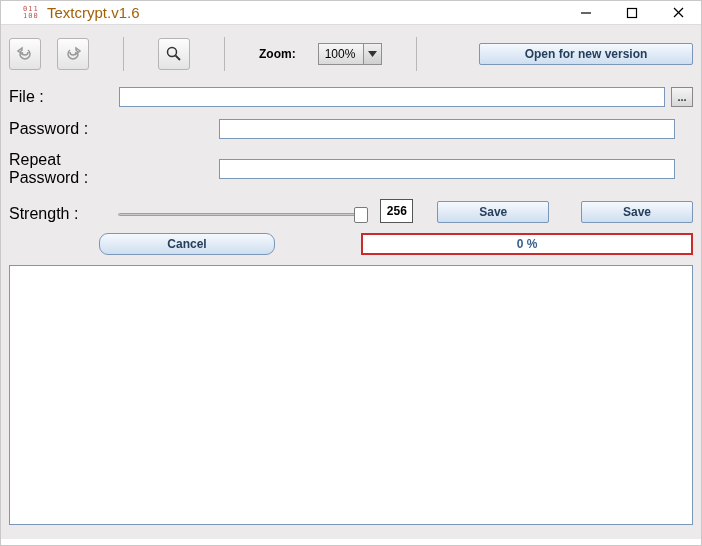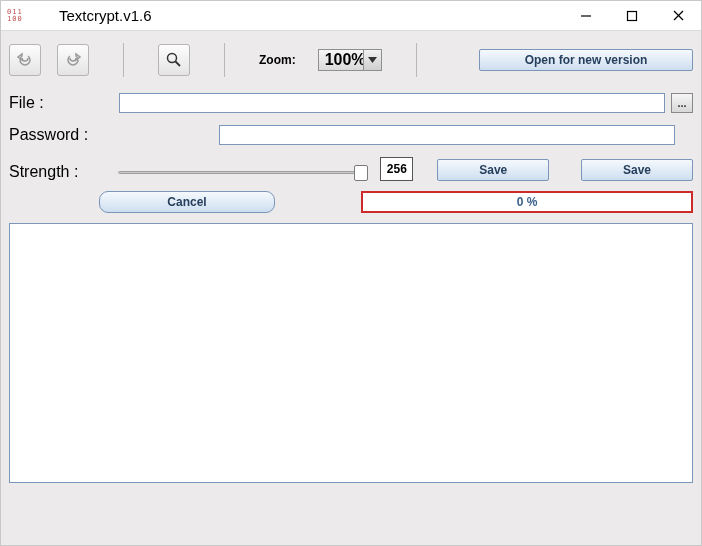--- a/index.html
+++ b/index.html
@@ -7,36 +7,35 @@
   body {
     width:702px; height:546px;
     font-family: Tahoma, "Segoe UI", Arial, sans-serif;
     font-size:12px;
     color:#000;
     background:#fff;
     position:relative;
     border:1px solid #c8c8c8;
   }
   .titlebar {
-    height:30px;
+    height:24px;
     display:flex;
     align-items:center;
-    padding-left:6px;
+    padding-left:22px;
     border-bottom:1px solid #dcdcdc;
     background:#fff;
-    gap:28px;
   }
   .app-icon {
     width:18px;height:18px;
     margin-right:6px;
     display:flex;flex-direction:column;justify-content:center;
     font-family:monospace;font-size:7px;line-height:7px;color:#c05050;
     letter-spacing:1px;
   }
-  .title-text { font-size:15px; color:#000000; }
+  .title-text { font-size:15px; color:#a16207; }
   .win-controls {
     margin-left:auto;
     display:flex;
     height:100%;
   }
   .win-btn {
     width:46px;
     display:flex;align-items:center;justify-content:center;
     font-size:13px;
   }
@@ -63,21 +62,21 @@
     width:1px;height:34px;background:#b8b8b8;margin:0 18px;
   }
   .zoom-label { font-weight:bold; margin-right:6px;}
   .combo {
     width:64px;height:22px;
     border:1px solid #8f8f8f;
     background:linear-gradient(#f7f7f7,#d9d9d9);
     display:flex;align-items:center;
     position:relative;
   }
-  .combo-text { padding-left:6px; font-size:16px;font-weight:bold;}
+  .combo-text { padding-left:6px; font-size:12px;}
   .combo-btn {
     position:absolute;right:0;top:0;bottom:0;width:18px;
     border-left:1px solid #8f8f8f;
     display:flex;align-items:center;justify-content:center;
     background:linear-gradient(#f1f1f1,#cfcfcf);
   }
   .btn {
     height:22px;
     border:1px solid #7a96b8;
     background:linear-gradient(#f5f9fd,#cedef0);
@@ -206,20 +205,24 @@
     <div class="field-label">File :</div>
     <div class="text-input file-input"></div>
     <div class="browse-btn">...</div>
   </div>
 
   <div class="row">
     <div class="field-label">Password :</div>
     <div class="text-input pw-input"></div>
   </div>
 
+  <div class="row">
+    <div class="field-label">Repeat Password :</div>
+    <div class="text-input pw-input"></div>
+  </div>
 
   <div class="strength-row">
     <div class="field-label" style="width:100px">Strength :</div>
     <div class="slider">
       <div class="slider-track"></div>
       <div class="slider-thumb"></div>
     </div>
     <div class="num-box">256</div>
     <div style="flex:1"></div>
     <div class="btn open">Save</div>

